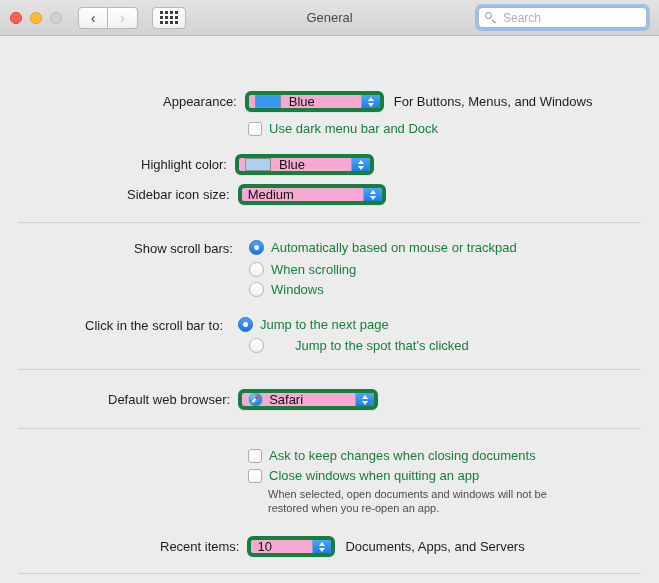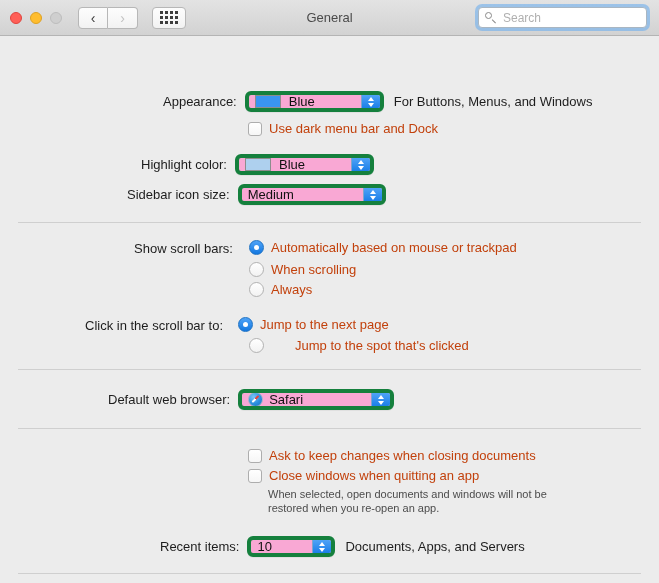--- a/index.html
+++ b/index.html
@@ -276,21 +276,21 @@
     left: 50%; top: 50%;
     width: 5px; height: 5px;
     margin: -2.5px 0 0 -2.5px;
     border-radius: 50%;
     background: #fff;
   }
   .optrow {
     display: flex;
     align-items: center;
     font-size: 13px;
-    color: #c2410c;
+    color: #15803d;
   }
 </style>
 </head>
 <body>
 
 <div class="titlebar">
   <div class="traffic">
     <span class="light red"></span>
     <span class="light yellow"></span>
     <span class="light gray"></span>
@@ -379,40 +379,40 @@
   <div class="row optrow" style="left:249px; top:204px;">
     <span class="rb on"></span>
     <span>Automatically based on mouse or trackpad</span>
   </div>
   <div class="row optrow" style="left:249px; top:226px;">
     <span class="rb"></span>
     <span>When scrolling</span>
   </div>
   <div class="row optrow" style="left:249px; top:246px;">
     <span class="rb"></span>
-    <span>Always</span>
+    <span>Windows</span>
   </div>
 
   <div class="row" style="left:85px; top:282px;">
     <span class="lbl">Click in the scroll bar to:</span>
   </div>
   <div class="row optrow" style="left:238px; top:281px;">
     <span class="rb on"></span>
     <span>Jump to the next page</span>
   </div>
   <div class="row optrow" style="left:249px; top:302px;gap:24px;">
     <span class="rb"></span>
     <span>Jump to the spot that's clicked</span>
   </div>
 
   <hr class="sep" style="top:333px;">
 
   <div class="row" style="left:108px; top:353px;">
     <span class="lbl">Default web browser:</span>
-    <span class="popup" style="width:156px; margin-left:8px;">
+    <span class="popup" style="width:140px; margin-left:8px;">
       <span class="safari-icon"></span>
       <span class="ptext">Safari</span>
       <span class="stepper">
         <span class="chev up"></span>
         <span class="chev down"></span>
       </span>
     </span>
   </div>
 
   <hr class="sep" style="top:392px;">

